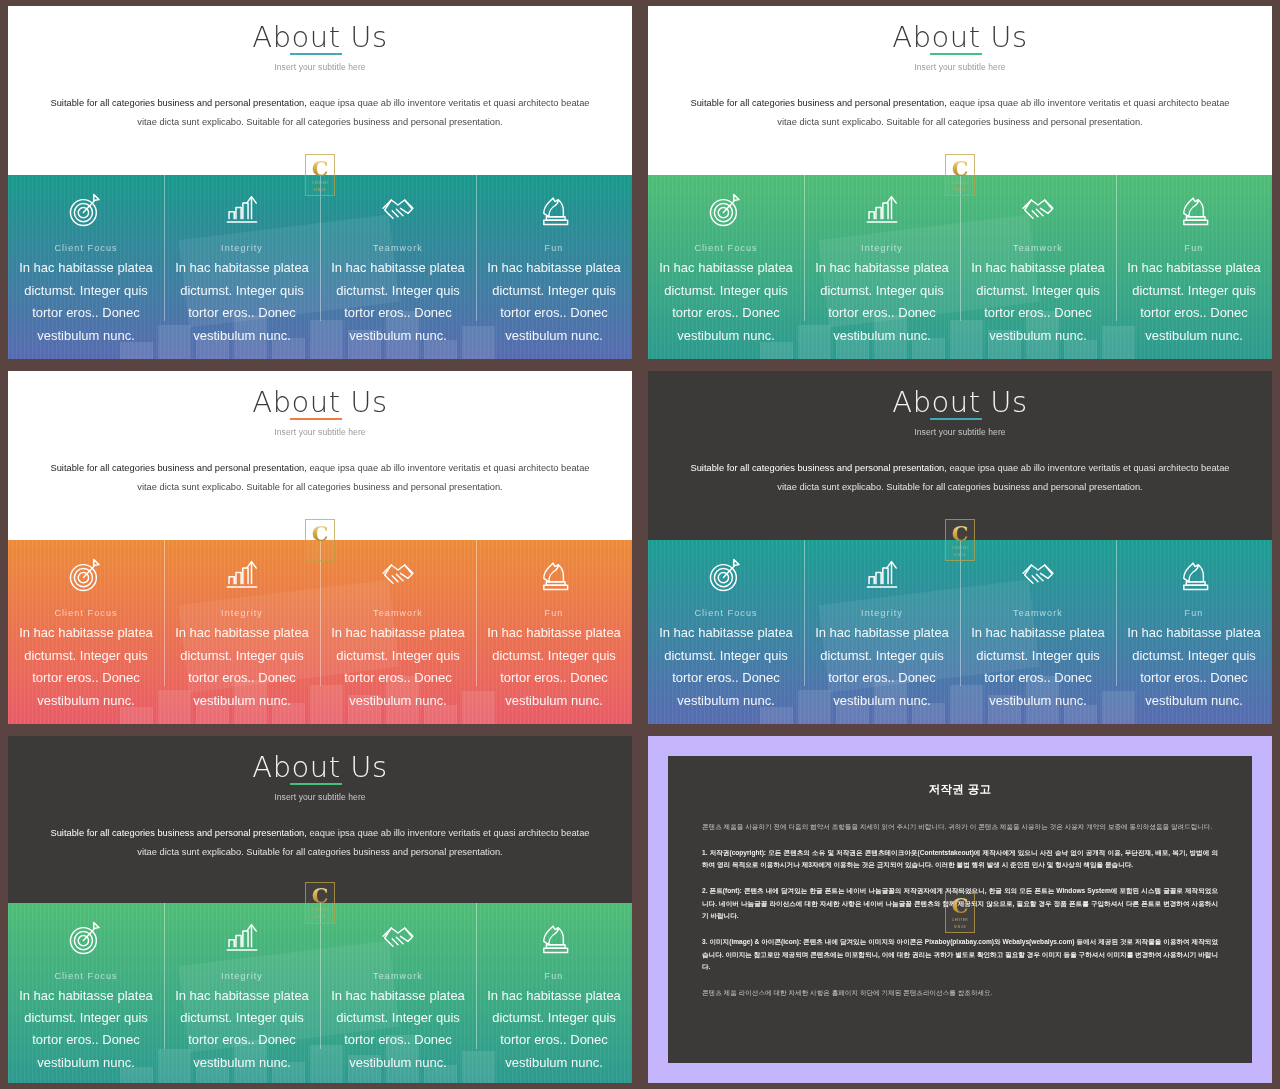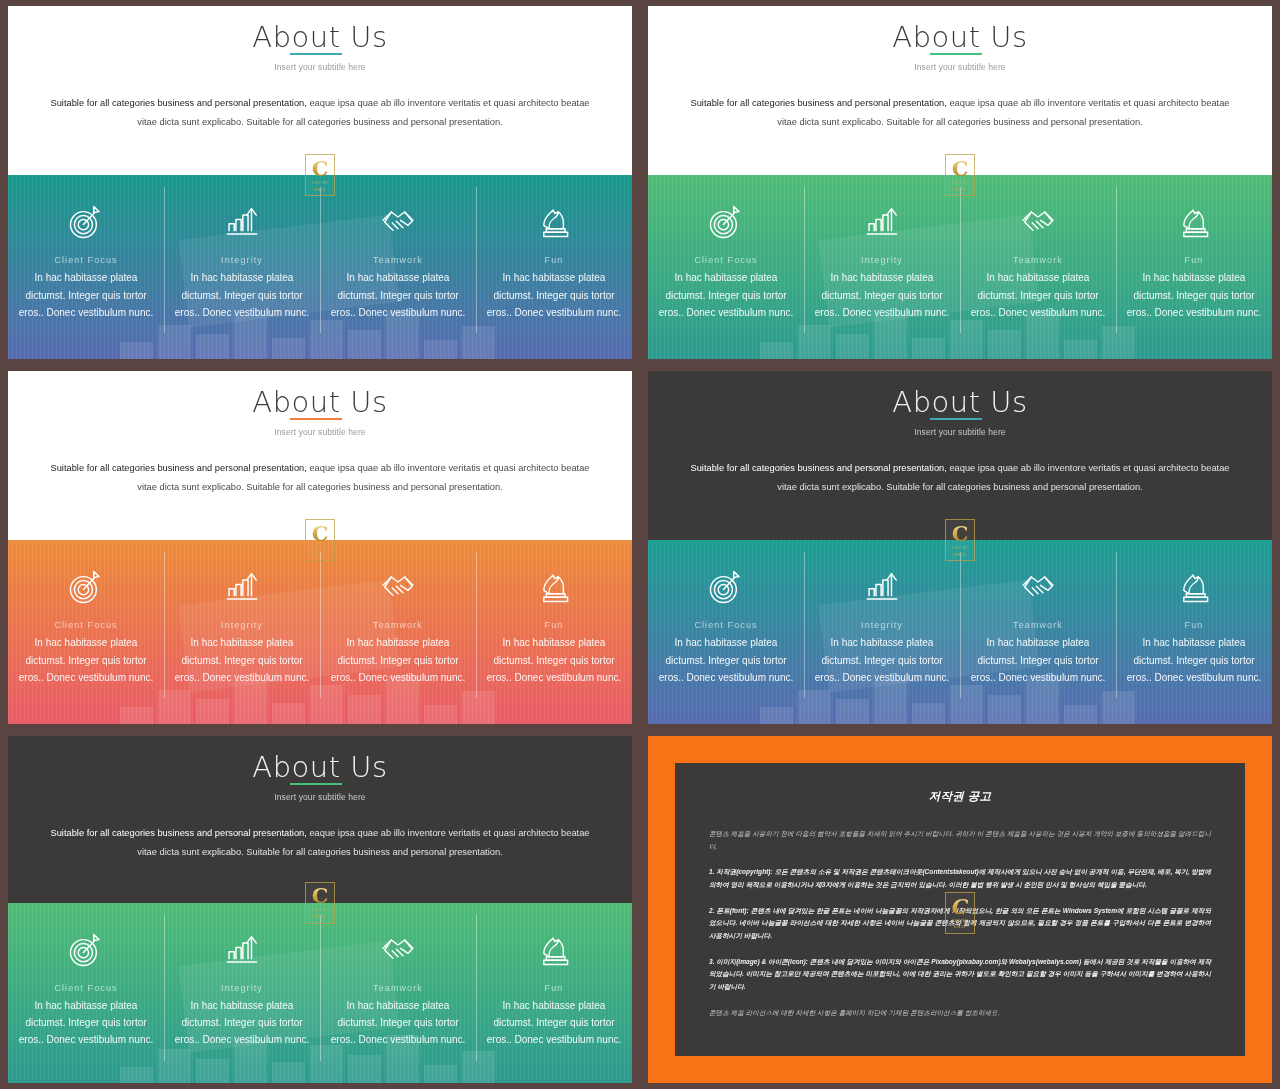--- a/index.html
+++ b/index.html
@@ -108,21 +108,21 @@
     text-align: center;
   }
 
   
   .slide-bottom {
     flex: 1 1 auto;
     position: relative;
     display: flex;
     align-items: flex-start;
     justify-content: space-around;
-    padding-top: 26px;
+    padding-top: 14px;
     overflow: hidden;
   }
   .band-texture {
     position: absolute; inset: 0;
     background-image: repeating-linear-gradient(90deg,
       rgba(255,255,255,0.035) 0px, rgba(255,255,255,0.035) 1px,
       rgba(0,0,0,0.03) 1px, rgba(0,0,0,0.03) 4px);
     pointer-events: none;
   }
   .band-shape {
@@ -168,21 +168,21 @@
   }
   .col-icon svg { display: block; }
   .col-title {
     font-size: 9px;
     letter-spacing: 1.1px;
     color: rgba(255,255,255,0.62);
     margin-bottom: 4px;
     font-weight: 400;
   }
   .col-desc {
-    font-size: 10px;
+    font-size: 13px;
     line-height: 1.72;
     color: rgba(255,255,255,0.94);
   }
 
   
   .theme-light .slide-top { background: #ffffff; }
   .theme-light .title { color: #3b3b3d; }
   .theme-light .subtitle { color: #9b9b9e; }
   .theme-light .body-text { color: #4a4a4c; }
   .theme-light .body-text b { color: #1d1d1f; }
@@ -190,24 +190,23 @@
   
   .theme-dark .slide-top { background: #3c3a39; }
   .theme-dark .title { color: #f3f3f3; }
   .theme-dark .subtitle { color: #c9c9c9; }
   .theme-dark .body-text { color: #e2e2e2; }
   .theme-dark .body-text b { color: #ffffff; }
 
   
   .cr-outer {
     width: 100%; height: 100%;
-    background: #f97316;
-    padding: 27px;
+    background: #c4b5fd;
+    padding: 20px;
     display: flex;
-    font-style: italic;
   }
   .cr-inner {
     flex: 1;
     background: #3c3a39;
     padding: 26px 34px;
     color: #d9d9d9;
     overflow: hidden;
     position: relative;
   }
   .cr-title {

